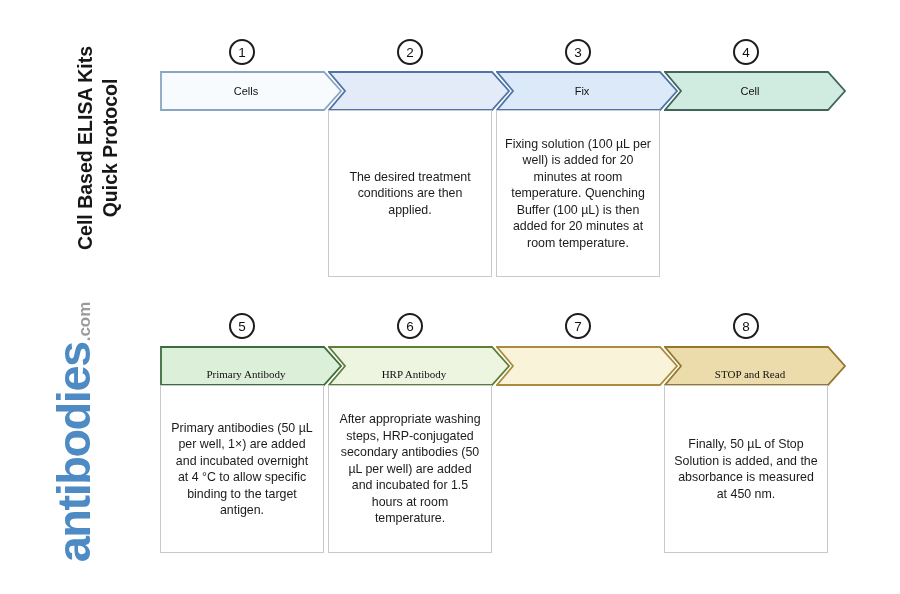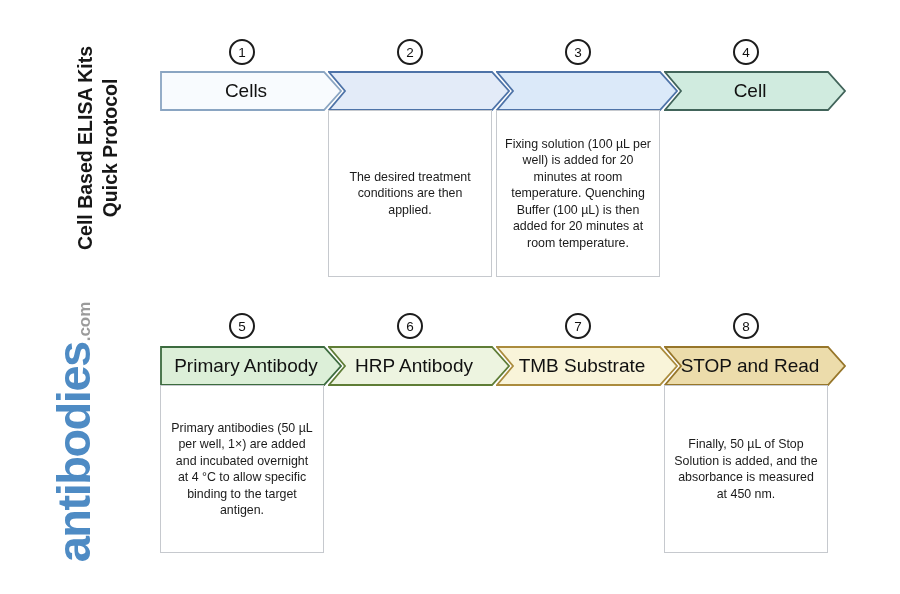--- a/index.html
+++ b/index.html
@@ -31,24 +31,24 @@
     font-size:13.5px;color:#111;
   }
   .row1 .step-circle{top:39px;}
   .row2 .step-circle{top:313px;}
   .arrow-svg{position:absolute;left:0;display:block;}
   .row1 .arrow-svg{top:71px;}
   .row2 .arrow-svg{top:346px;}
   .arrow-label{
     position:absolute;left:8px;width:156px;height:40px;
     display:flex;align-items:center;justify-content:center;
-    font-size:19px;color:#111;
+    font-size:11px;color:#111;
   }
   .row1 .arrow-label{top:71px;}
-  .row2 .arrow-label{top:346px;}
+  .row2 .arrow-label{top:354px;font-family:Liberation Serif, serif;}
   .desc-box{
     position:absolute;left:0;width:164px;box-sizing:border-box;
     background:#ffffff;border:1.5px solid #c6c9ce;
     display:flex;align-items:center;justify-content:center;
     text-align:center;padding:6px 8px;
     font-size:12.4px;line-height:1.33;color:#1b1b1b;
   }
   .row1 .desc-box{top:110px;height:167px;}
   .row2 .desc-box{top:385px;height:168px;}
 </style>
@@ -91,20 +91,21 @@
         </div>
     </div>
 
     <div class="col row1" style="left:336px">
       <div class="step-circle">
           <span>3</span>
         </div>
       <svg class="arrow-svg" width="182" height="40" viewBox="0 0 182 40">
         <polygon points="1,1 164,1 181,20 164,39 1,39 17,20" stroke-width="1.8" fill="#dbe9f9" stroke="#4e73a8"></polygon>
       </svg>
+      <div class="arrow-label">Fix</div>
       <div class="desc-box">
           <span>Fixing solution (100 µL per well) is added for 20 minutes at room temperature. Quenching Buffer (100 µL) is then added for 20 minutes at room temperature.</span>
         </div>
     </div>
 
     <div class="col row1" style="left:504px">
       <div class="step-circle">
           <span>4</span>
         </div>
       <svg class="arrow-svg" width="182" height="40" viewBox="0 0 182 40">
@@ -127,30 +128,32 @@
     </div>
 
     <div class="col row2" style="left:168px">
       <div class="step-circle">
           <span>6</span>
         </div>
       <svg class="arrow-svg" width="182" height="40" viewBox="0 0 182 40">
         <polygon points="1,1 164,1 181,20 164,39 1,39 17,20" stroke-width="1.8" fill="#edf4e0" stroke="#5f7d36"></polygon>
       </svg>
       <div class="arrow-label">HRP Antibody</div>
+      <div class="desc-box">
+          <span>After appropriate washing steps, HRP-conjugated secondary antibodies (50 µL per well) are added and incubated for 1.5 hours at room temperature.</span>
+        </div>
     </div>
 
     <div class="col row2" style="left:336px">
       <div class="step-circle">
           <span>7</span>
         </div>
       <svg class="arrow-svg" width="182" height="40" viewBox="0 0 182 40">
         <polygon points="1,1 164,1 181,20 164,39 1,39 17,20" stroke-width="1.8" fill="#f9f4d9" stroke="#ab8c3d"></polygon>
       </svg>
-      <div class="arrow-label">TMB Substrate</div>
     </div>
 
     <div class="col row2" style="left:504px">
       <div class="step-circle">
           <span>8</span>
         </div>
       <svg class="arrow-svg" width="182" height="40" viewBox="0 0 182 40">
         <polygon points="1,1 164,1 181,20 164,39 1,39 17,20" stroke-width="1.8" fill="#ecdcab" stroke="#97762a"></polygon>
       </svg>
       <div class="arrow-label">STOP and Read</div>

